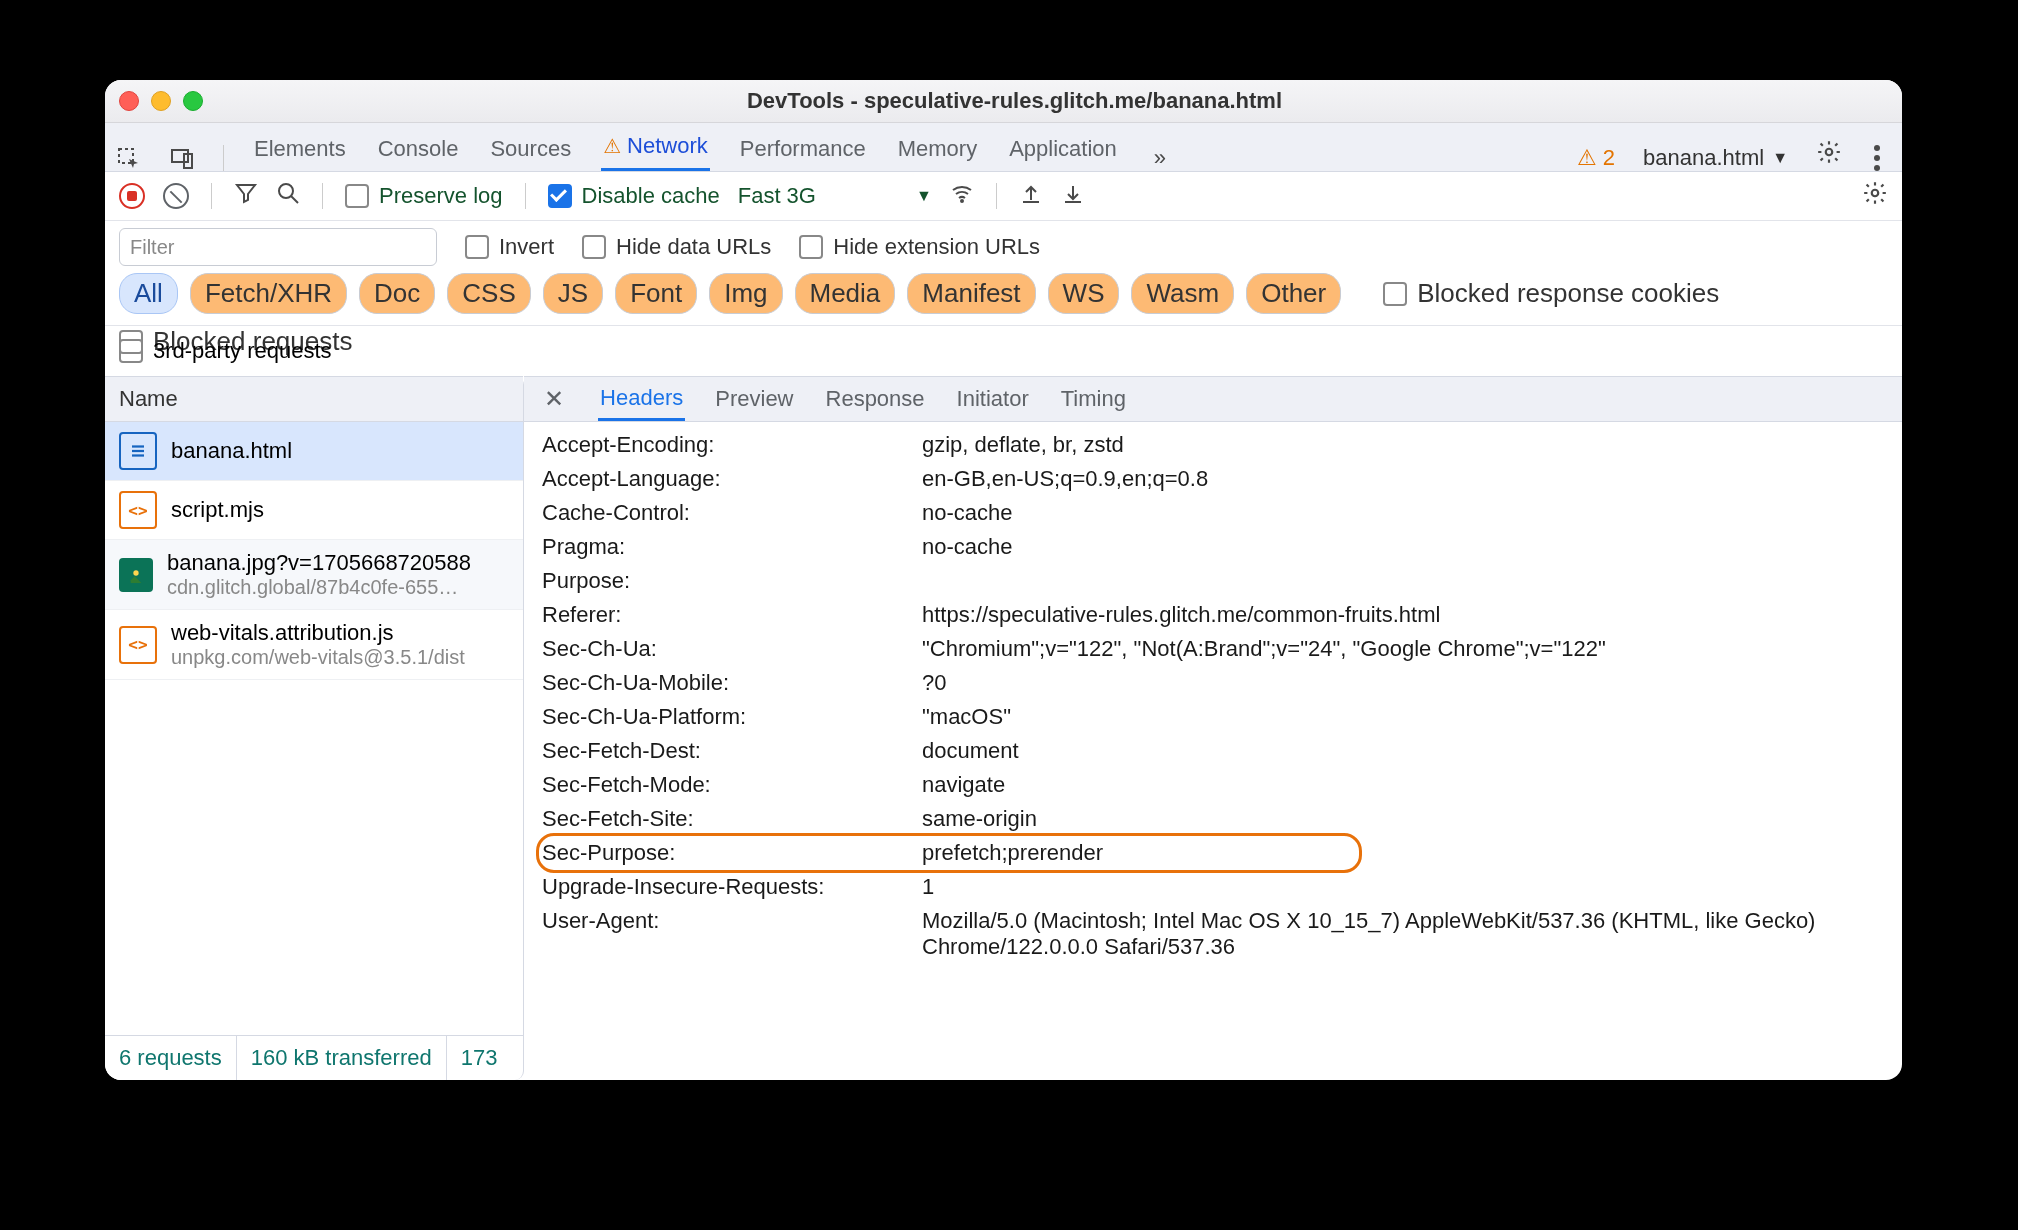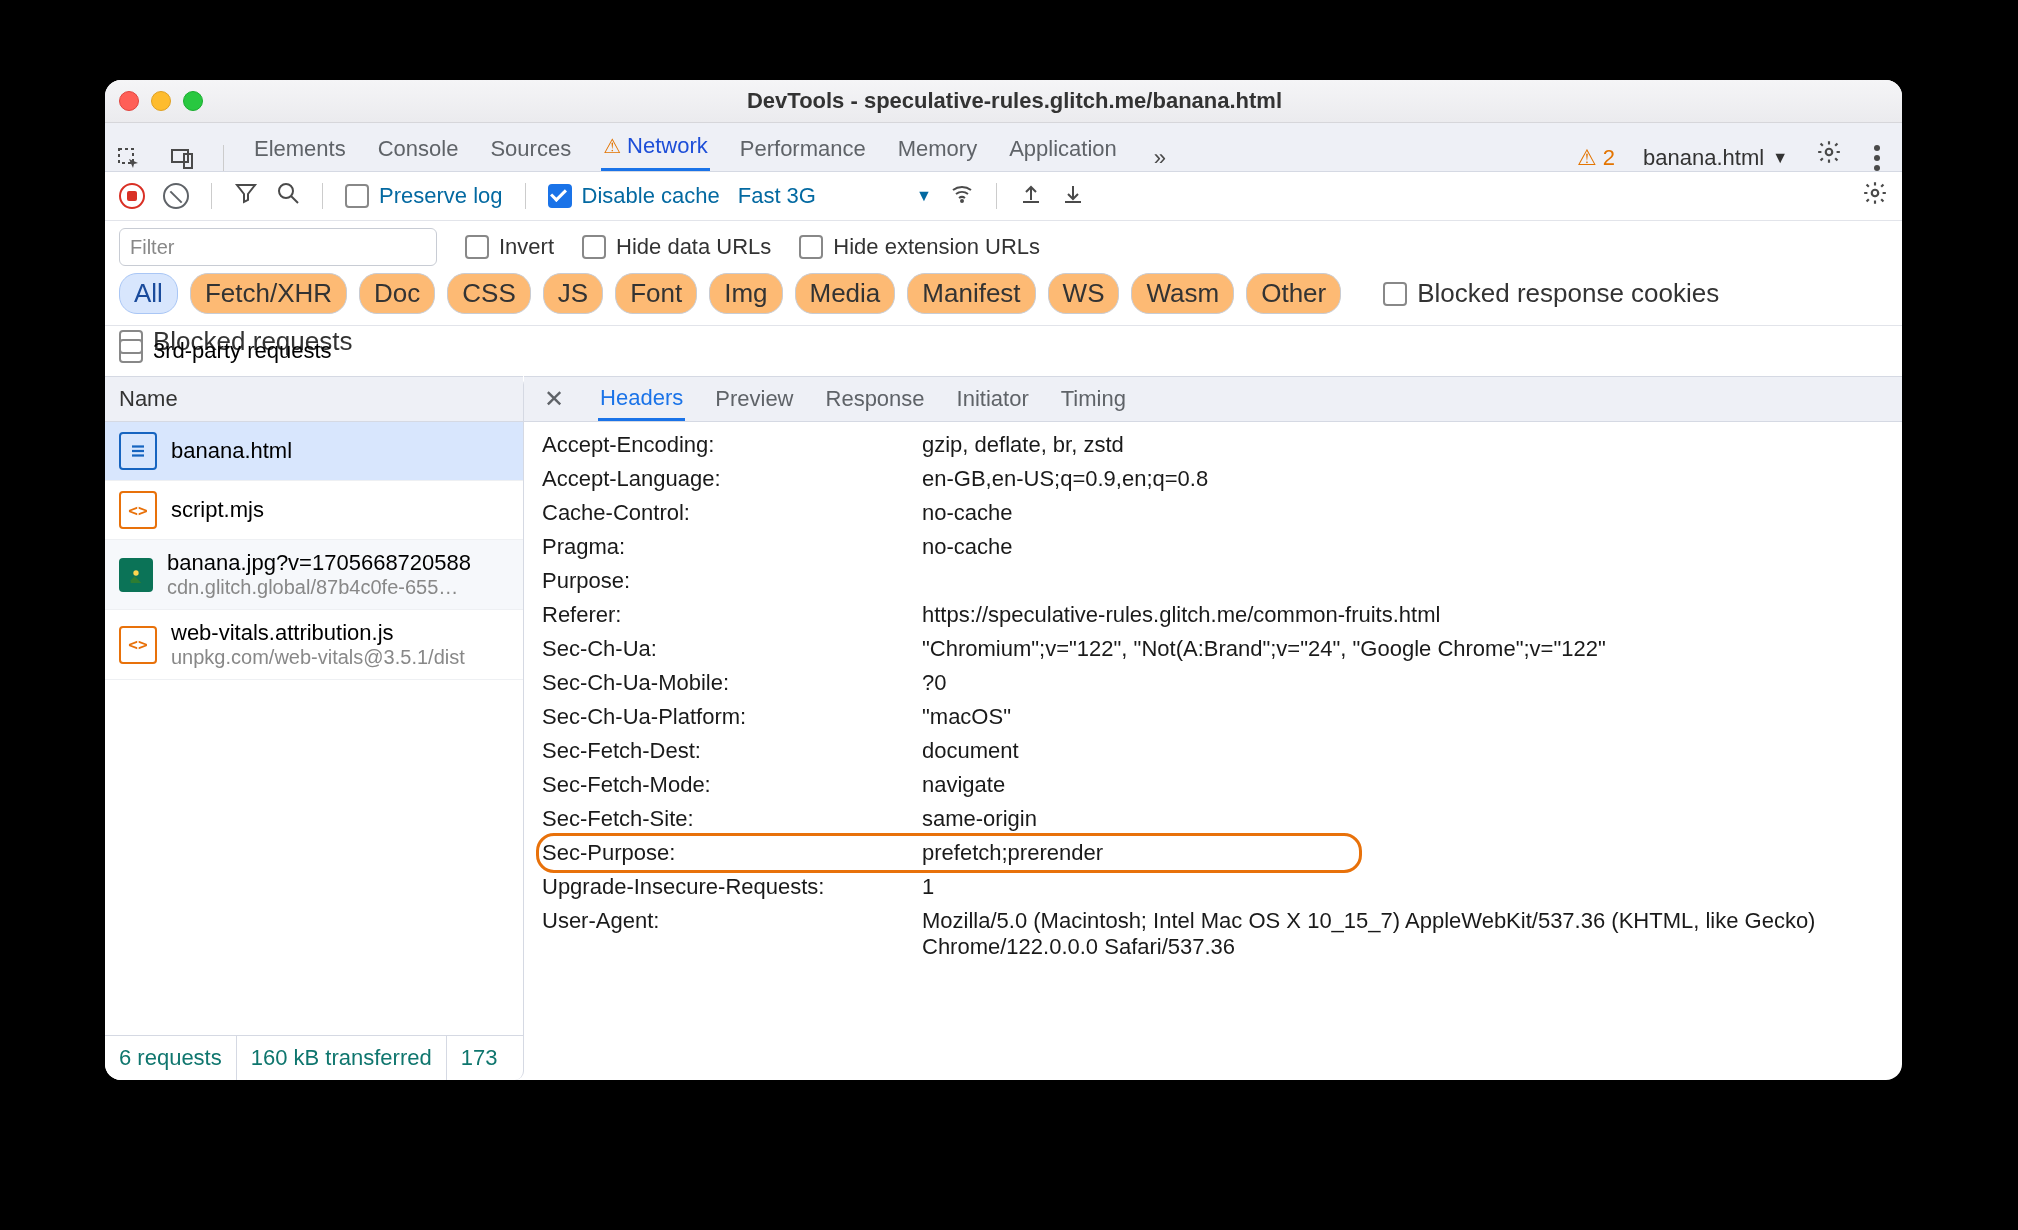--- a/index.html
+++ b/index.html
@@ -19,21 +19,21 @@
   .tabrow .icon { display:inline-flex; align-items:center; justify-content:center; width:26px; height:26px; }
   .tabrow .tab { cursor:pointer; padding:9px 2px; }
   .tabrow .tab.active { color:#1d4ed8; border-bottom:3px solid #1a73e8; font-weight:500; }
   .tabrow .tab.warn::before { content:"\26A0"; color:#e37400; margin-right:6px; font-size:20px; }
   .issuebadge { color:#e37400; display:flex; align-items:center; gap:6px; font-size:22px; }
   .ctx { display:flex; align-items:center; gap:8px; font-size:22px; color:#333; }
   .ctx .chev { font-size:16px; color:#333; }
   .gear-svg { width:26px; height:26px; stroke:#4a4a4a; fill:none; stroke-width:2; }
   .kebab { width:6px; height:6px; background:#4a4a4a; border-radius:50%; box-shadow:0 10px 0 #4a4a4a, 0 -10px 0 #4a4a4a; margin:10px 12px 10px 4px; }
 
-  .toolbar2 { display:flex; align-items:center; height:48px; background:#fff; border-bottom:1px solid #e2e4ea; padding:0 14px; gap:18px; font-size:22px; color:#0369a1; }
+  .toolbar2 { display:flex; align-items:center; height:48px; background:#fff; border-bottom:1px solid #e2e4ea; padding:0 14px; gap:18px; font-size:22px; color:#14532d; }
   .toolbar2 .sep { width:1px; height:26px; background:#ccc; margin:0 4px; }
   .record { width:22px; height:22px; border:2px solid #d93025; border-radius:50%; display:flex; align-items:center; justify-content:center; }
   .record::after { content:""; width:10px; height:10px; background:#d93025; border-radius:2px; }
   .noentry { width:22px; height:22px; border:2px solid #5f6368; border-radius:50%; position:relative; }
   .noentry::after { content:""; position:absolute; left:3px; right:3px; top:50%; height:2px; background:#5f6368; transform:rotate(45deg); }
   .funnel-svg, .wifi-svg, .up-svg, .down-svg, .search-svg { width:24px; height:24px; stroke:#4a4a4a; fill:none; stroke-width:2; }
   .cbx { width:20px; height:20px; border:2px solid #888; border-radius:4px; display:inline-block; vertical-align:middle; position:relative; }
   .cbx.on { background:#1a73e8; border-color:#1a73e8; }
   .cbx.on::after { content:""; position:absolute; left:4px; top:0px; width:6px; height:12px; border:solid #fff; border-width:0 3px 3px 0; transform:rotate(45deg); }
   .cbx-label { display:flex; align-items:center; gap:10px; cursor:pointer; }

